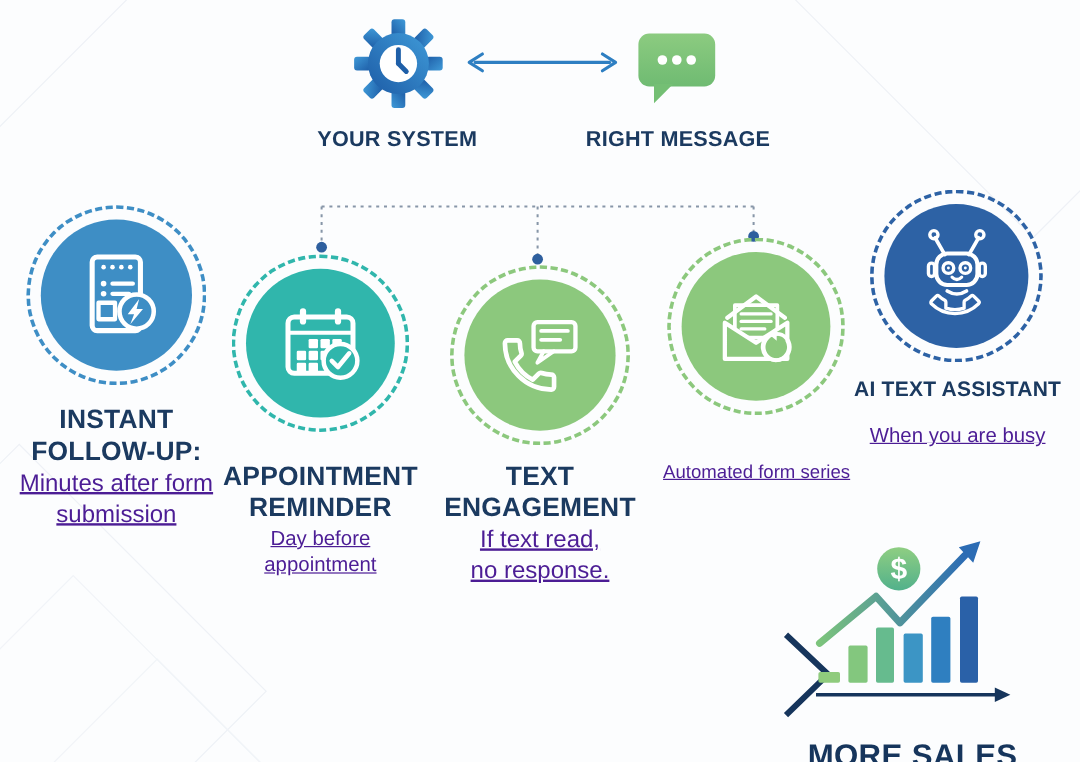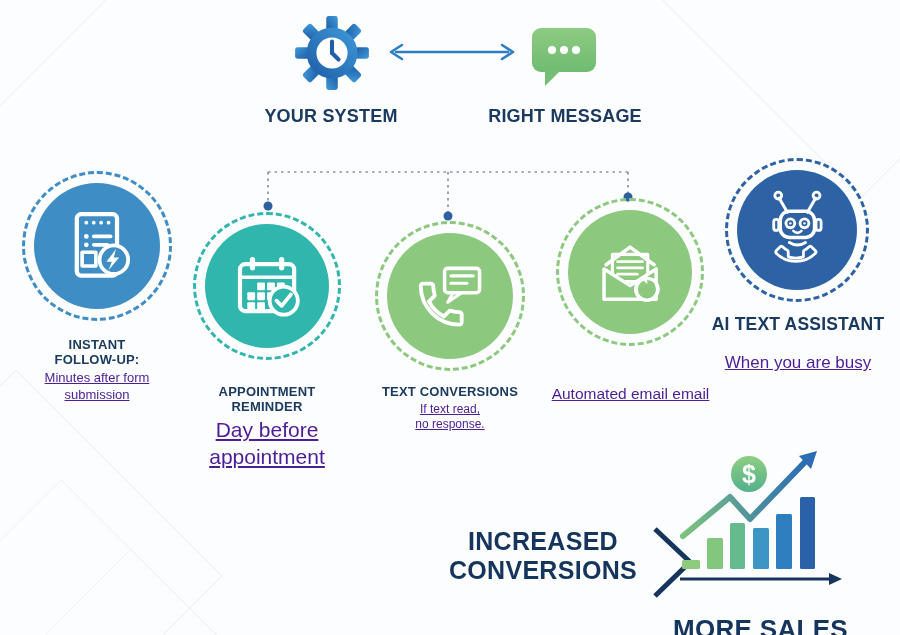--- a/index.html
+++ b/index.html
@@ -6,21 +6,21 @@
   .stage{
     position:relative;width:900px;height:635px;overflow:hidden;
     background:#fcfdfe;font-family:"Liberation Sans",sans-serif;
   }
   .deco{position:absolute;pointer-events:none;}
   .deco.sq{border:1.5px solid #eef1f6;transform:rotate(45deg);}
   .node-ring{position:absolute;border-radius:50%;box-sizing:border-box;}
   .node-fill{position:absolute;inset:9px;border-radius:50%;display:flex;align-items:center;justify-content:center;}
   .node-fill svg{width:84%;height:84%;}
   .node-text{position:absolute;text-align:center;}
-  .node-title{font-weight:bold;color:#1b3a60;white-space:pre-line;font-size:13px;line-height:1.16;letter-spacing:.2px;}
+  .node-title{font-weight:bold;color:#1b3a60;white-space:pre-line;font-size:22px;line-height:1.16;letter-spacing:.2px;}
   .node-sub{color:#4c1d95;white-space:pre-line;line-height:1.28;margin-top:3px;text-decoration:underline;}
   .hdr-label{position:absolute;font-weight:bold;color:#1b3a60;font-size:18px;text-align:center;letter-spacing:.2px;}
   .big-label{position:absolute;font-weight:bold;color:#16355c;text-align:center;white-space:pre-line;}
 </style>
 </head>
 <body>
 
 <div class="stage">
 
   <div class="deco sq" style="left:-130px;top:430px;width:290px;height:290px;"></div>
@@ -111,21 +111,21 @@
           <rect x="36" y="56" width="13" height="13" stroke-width="3.4"></rect>
           <circle cx="66" cy="63" r="13.5" stroke-width="3.6" fill="#3e8ec5"></circle>
           <polygon points="68,53 59,65 64,65 61,73 71,61 66,61" fill="#ffffff" stroke="none"></polygon>
         </g>
       </svg>
     </div>
   </div>
   <div class="node-text" style="left:7px;top:337px;width:180px;">
     <div class="node-title">INSTANT
 FOLLOW-UP:</div>
-    <div class="node-sub" style="font-size:13px;">Minutes after form
+    <div class="node-sub" style="font-size:20px;">Minutes after form
 submission</div>
   </div>
 
   <div class="node-ring" style="left:193px;top:212px;width:148px;height:148px;border:3px dashed #30b6ac;">
     <div class="node-fill" style="background:#30b6ac;">
       <svg viewBox="0 0 100 100">
         <g stroke="#ffffff" fill="none" stroke-linecap="round" stroke-linejoin="round">
           <rect x="24" y="29" width="52" height="45" rx="5" stroke-width="4"></rect>
           <line x1="24" y1="41.5" x2="76" y2="41.5" stroke-width="3.2"></line>
           <g fill="#ffffff" stroke="none">
@@ -142,41 +142,41 @@
           </g>
           <circle cx="66" cy="64" r="13.5" stroke-width="3.6" fill="#30b6ac"></circle>
           <polyline points="59,64 64,69 73,58" stroke-width="3.6"></polyline>
         </g>
       </svg>
     </div>
   </div>
   <div class="node-text" style="left:177px;top:384px;width:180px;">
     <div class="node-title">APPOINTMENT
 REMINDER</div>
-    <div class="node-sub" style="font-size:21px;">Day before appointment</div>
+    <div class="node-sub" style="font-size:17px;">Day before appointment</div>
   </div>
 
   <div class="node-ring" style="left:375px;top:221px;width:150px;height:150px;border:3px dashed #8cc87d;">
     <div class="node-fill" style="background:#8cc87d;">
       <svg viewBox="0 0 100 100">
         <g stroke="#ffffff" fill="none" stroke-linecap="round" stroke-linejoin="round">
           <rect x="45" y="24" width="33" height="23" rx="3" stroke-width="3.4"></rect>
           <line x1="51" y1="31" x2="72" y2="31" stroke-width="3"></line>
           <line x1="51" y1="38" x2="66" y2="38" stroke-width="3"></line>
           <path d="M53 47 L48 56 L61 47" stroke-width="3"></path>
           <g transform="translate(16,32) scale(2.15)">
             <path d="M6.62 10.79c1.44 2.83 3.76 5.14 6.59 6.59l2.2-2.21c.27-.27.67-.36 1.02-.24 1.12.37 2.33.57 3.57.57.55 0 1 .45 1 1V20c0 .55-.45 1-1 1-9.39 0-17-7.61-17-17 0-.55.45-1 1-1h3.5c.55 0 1 .45 1 1 0 1.25.2 2.45.57 3.57.11.35.03.74-.24 1.02l-2.21 2.2z" stroke-width="1.7"></path>
           </g>
         </g>
       </svg>
     </div>
   </div>
   <div class="node-text" style="left:355px;top:384px;width:190px;">
-    <div class="node-title">TEXT CONVERSIONS</div>
-    <div class="node-sub" style="font-size:12px;">If text read,
+    <div class="node-title">TEXT ENGAGEMENT</div>
+    <div class="node-sub" style="font-size:20px;">If text read,
 no response.</div>
   </div>
 
   <div class="node-ring" style="left:556px;top:198px;width:148px;height:148px;border:3px dashed #8cc87d;">
     <div class="node-fill" style="background:#8cc87d;">
       <svg viewBox="0 0 100 100">
         <g stroke="#ffffff" stroke-linecap="round" stroke-linejoin="round">
           <rect x="33" y="33" width="34" height="26" fill="#8cc87d" stroke-width="3"></rect>
           <g stroke-width="2.6" fill="none">
             <line x1="38" y1="40" x2="62" y2="40"></line>
@@ -186,21 +186,21 @@
           <polyline points="27,43 50,26 73,43" fill="none" stroke-width="3.4"></polyline>
           <polygon points="25,47 50,63 75,47 75,76 25,76" fill="#8cc87d" stroke-width="3.4"></polygon>
           <circle cx="66.5" cy="66.5" r="10.5" fill="#8cc87d" stroke-width="3"></circle>
           <path d="M75 61.5 A10.5 10.5 0 1 1 66.5 56" fill="none" stroke-width="3"></path>
           <polygon points="66.5,50.5 66.5,61.5 60,56" fill="#ffffff" stroke="none"></polygon>
         </g>
       </svg>
     </div>
   </div>
   <div class="node-text" style="left:538px;top:381px;width:185px;">
-    <div class="node-sub" style="font-size:15.5px;">Automated email email</div>
+    <div class="node-sub" style="font-size:15.5px;">Automated form series</div>
   </div>
 
   <div class="node-ring" style="left:725px;top:158px;width:144px;height:144px;border:3px dashed #2d62a5;">
     <div class="node-fill" style="background:#2d62a5;">
       <svg viewBox="0 0 100 100">
         <g stroke="#ffffff" fill="none" stroke-linecap="round" stroke-linejoin="round">
           <line x1="40" y1="32" x2="32" y2="18" stroke-width="3"></line>
           <circle cx="31" cy="15.5" r="3.4" stroke-width="2.8"></circle>
           <line x1="60" y1="32" x2="68" y2="18" stroke-width="3"></line>
           <circle cx="69" cy="15.5" r="3.4" stroke-width="2.8"></circle>
@@ -218,22 +218,20 @@
           </g>
         </g>
       </svg>
     </div>
   </div>
   <div class="node-text" style="left:703px;top:314px;width:190px;">
     <div class="node-title" style="font-size:17.5px;">AI TEXT ASSISTANT</div>
     <div class="node-sub" style="font-size:17px;margin-top:18px;">When you are busy</div>
   </div>
 
-  <div class="big-label" style="left:438px;top:527px;width:210px;font-size:25px;line-height:1.16;letter-spacing:.3px;">INCREASED
-CONVERSIONS</div>
 
   <svg style="position:absolute;left:650px;top:524px;" width="46" height="78" viewBox="0 0 46 78">
     <polyline points="5,5 40,38 5,72" stroke="#16355c" stroke-width="5" fill="none"></polyline>
   </svg>
 
   <svg style="position:absolute;left:676px;top:446px;" width="172" height="146" viewBox="0 0 172 146">
     <defs>
       <linearGradient id="trendGrad" x1="0" y1="0" x2="1" y2="0">
         <stop offset="0" stop-color="#7cc47c"></stop>
           <stop offset="1" stop-color="#2c6cb4"></stop>

